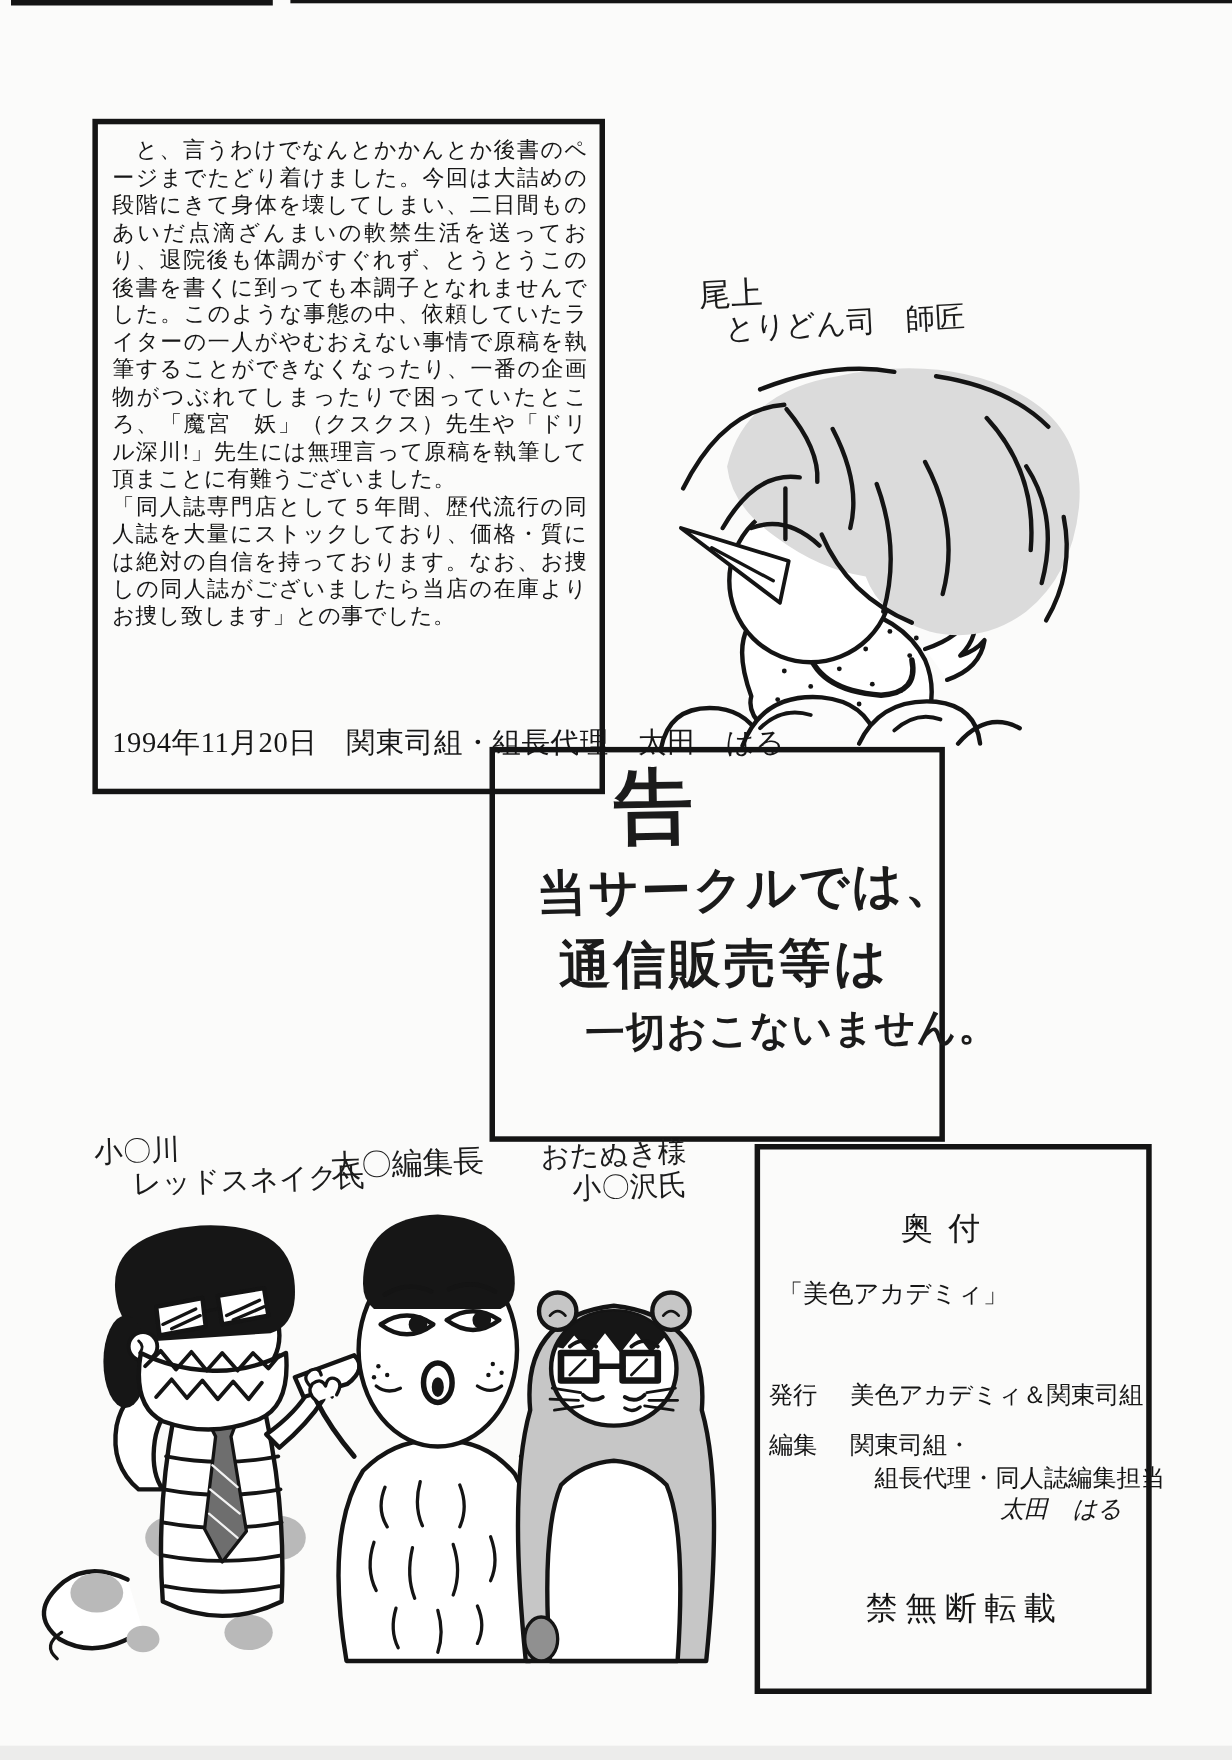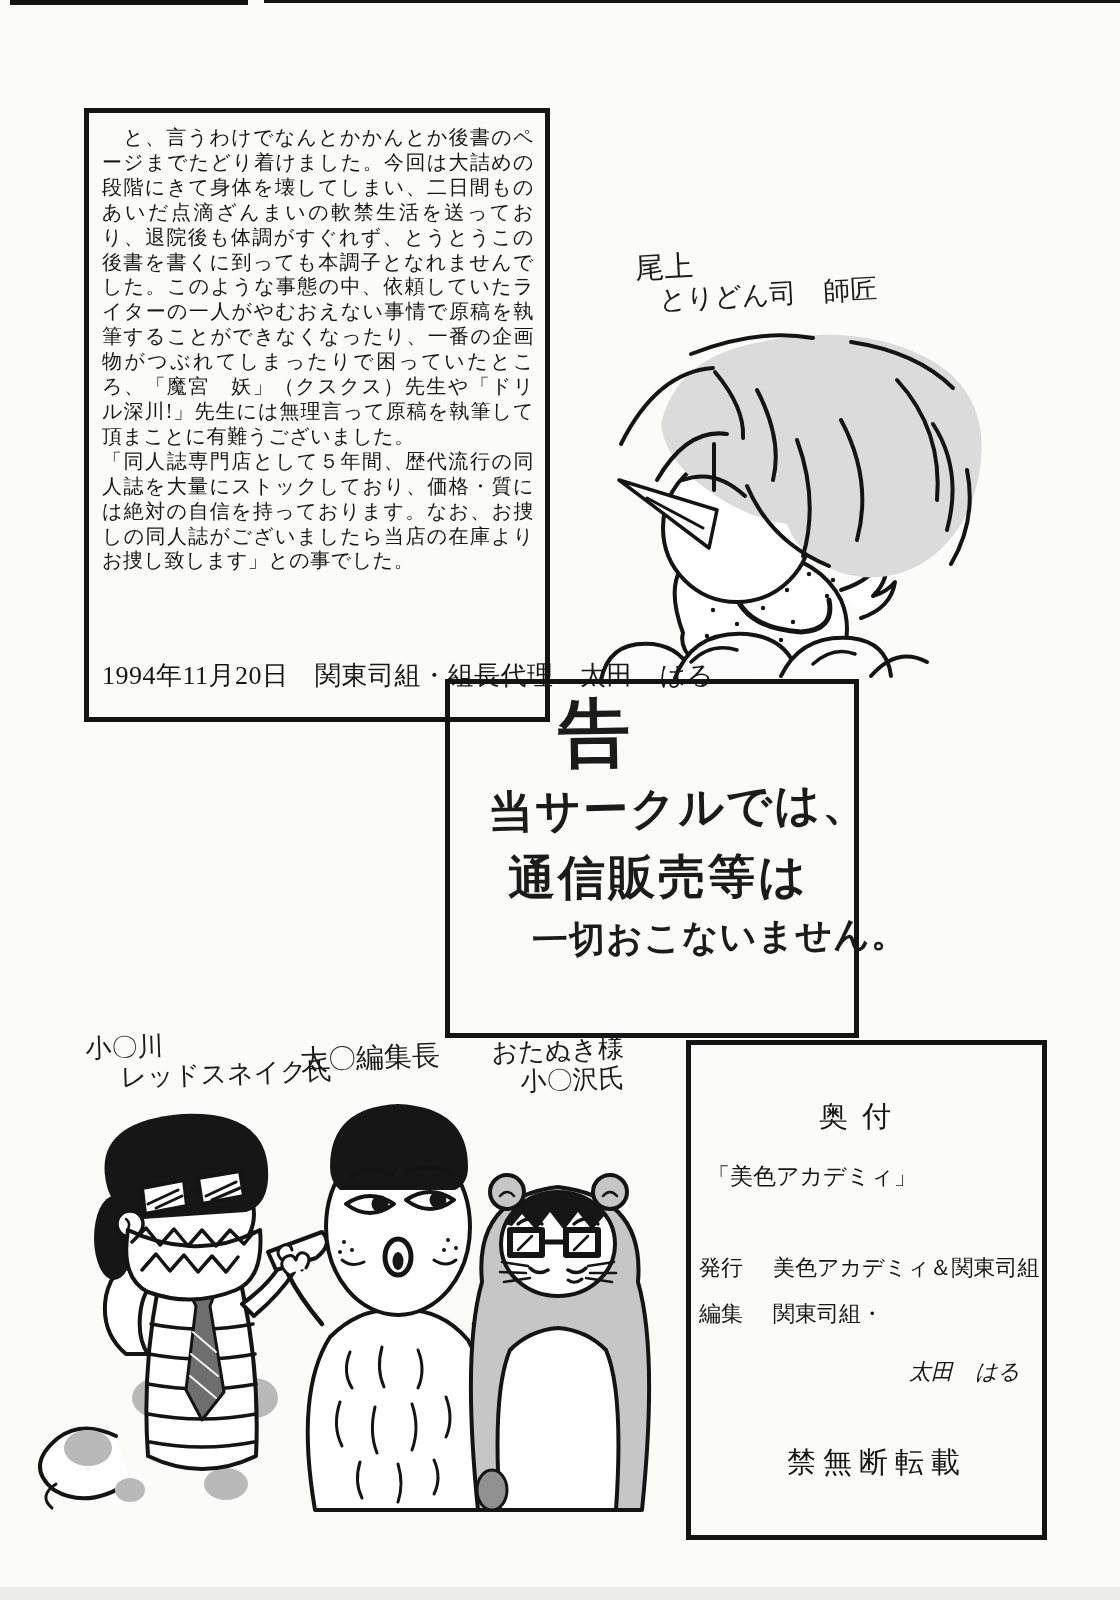--- a/index.html
+++ b/index.html
@@ -307,17 +307,18 @@
 
   <div class="box colophon">
     <div class="colo-heading">奥付</div>
     <div class="colo-title">「美色アカデミィ」</div>
     <div class="colo-publish">
       <span>発行</span><span class="val">美色アカデミィ＆関東司組</span>
     </div>
     <div class="colo-edit">
       <span>編集</span><span class="val">関東司組・</span>
     </div>
+    <div class="colo-editor2">組長代理・同人誌編集担当</div>
     <div class="colo-editor3">太田　はる</div>
     <div class="colo-notice">禁無断転載</div>
   </div>
 
 </div>
 
 </body></html>

